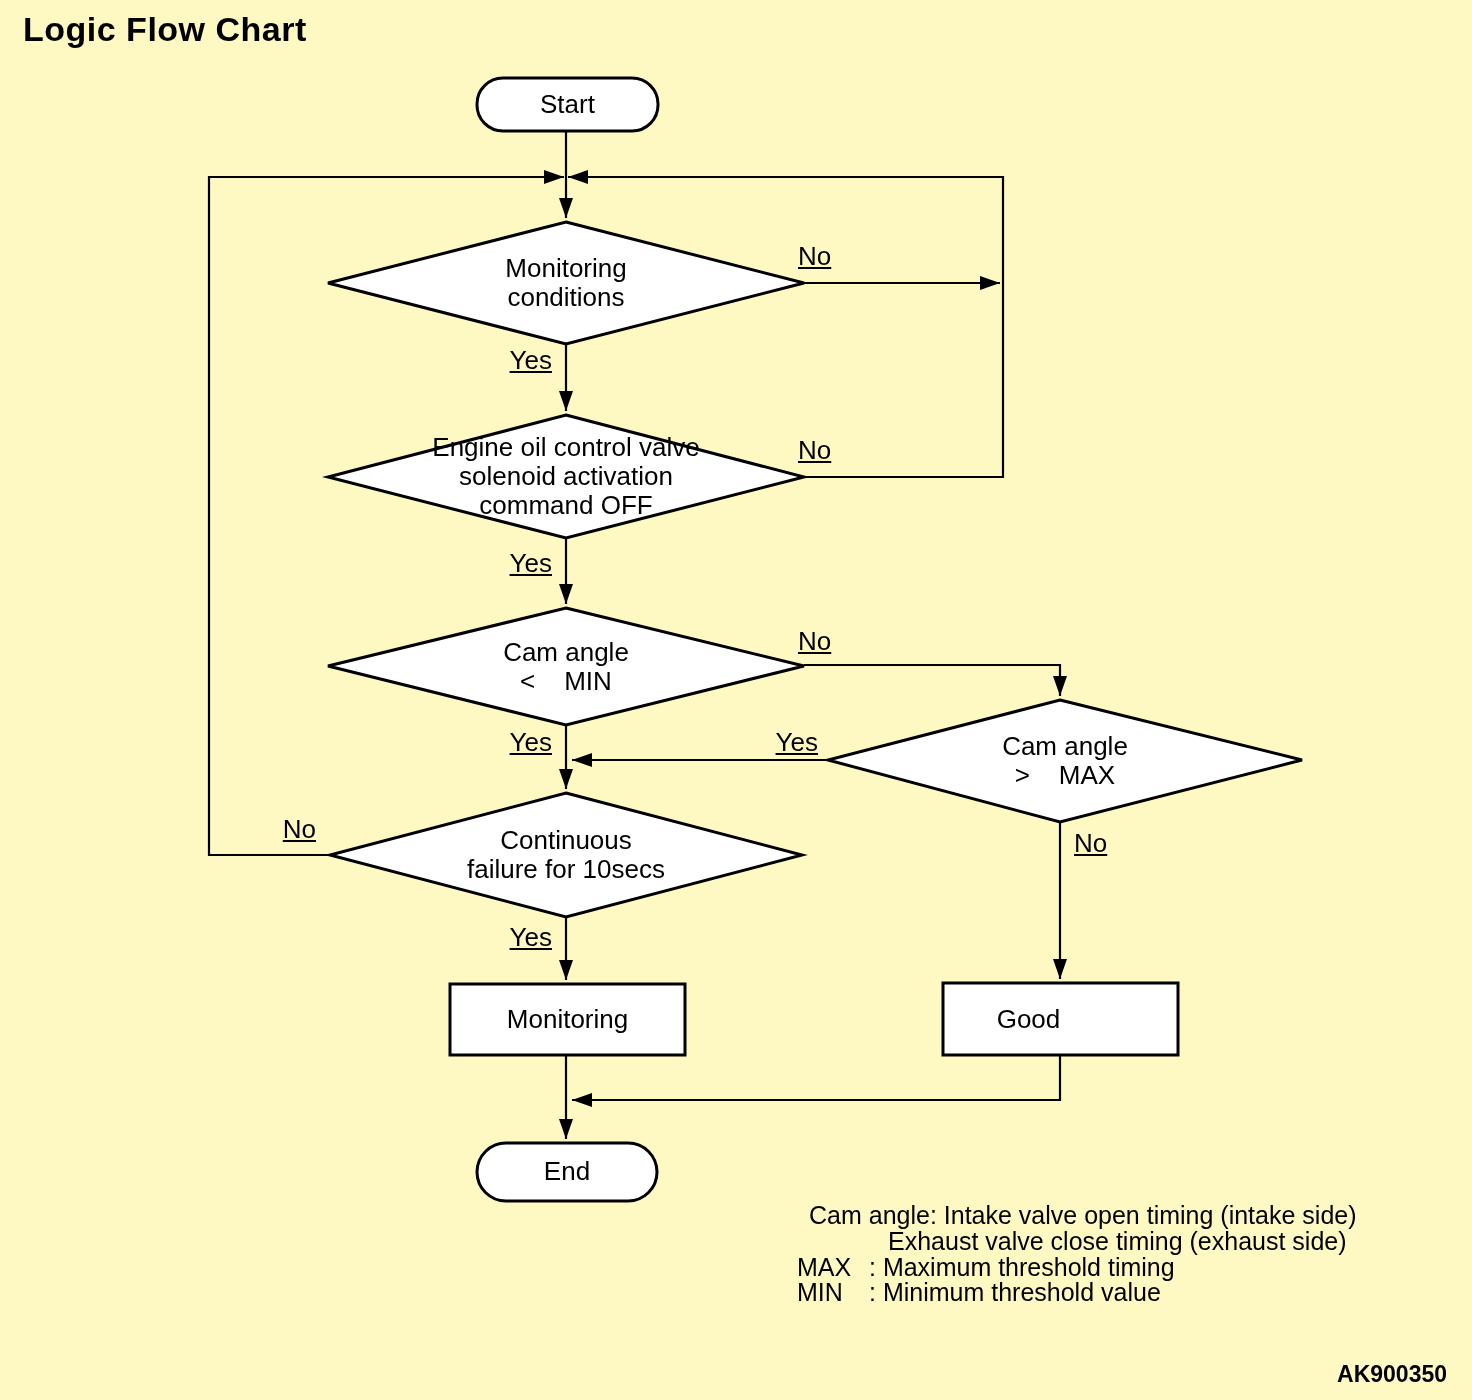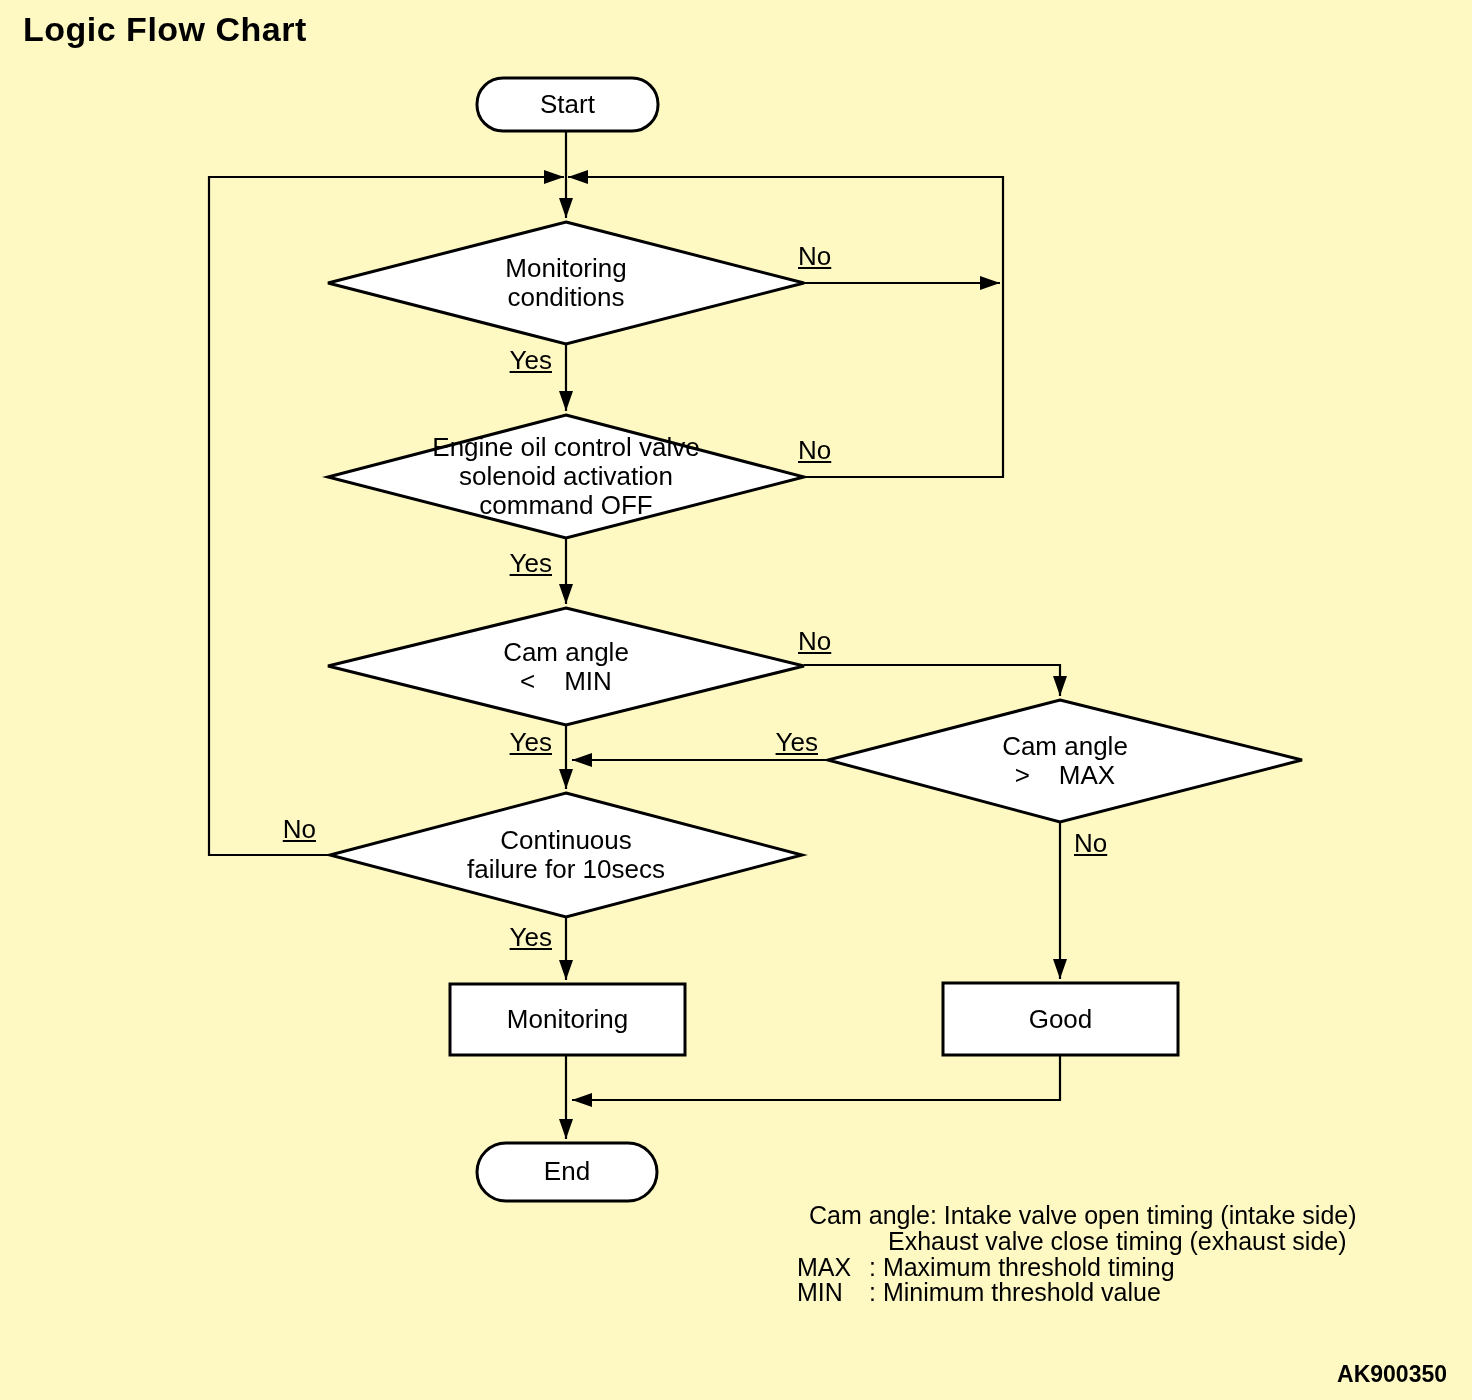--- a/index.html
+++ b/index.html
@@ -101,21 +101,21 @@
   <div class="node-label" style="left:328px; top:415px; width:476px; height:123px;">Engine oil control valve
 solenoid activation
 command OFF</div>
   <div class="node-label" style="left:328px; top:608px; width:476px; height:117px;">Cam angle
 &lt;&nbsp;&nbsp;&nbsp;&nbsp;MIN</div>
   <div class="node-label" style="left:828px; top:700px; width:474px; height:122px;">Cam angle
 &gt;&nbsp;&nbsp;&nbsp;&nbsp;MAX</div>
   <div class="node-label" style="left:330px; top:793px; width:472px; height:124px;">Continuous
 failure for 10secs</div>
   <div class="node-label" style="left:450px; top:984px; width:235px; height:71px;">Monitoring</div>
-  <div class="node-label" style="left:943px; top:983px; width:235px; height:72px;">Good</div>
+  <div class="node-label" style="left:911px; top:983px; width:235px; height:72px;">Good</div>
   <div class="node-label" style="left:477px; top:1143px; width:180px; height:56px;">End</div>
 
   <div class="edge-label right" style="left:456px; top:347px; width:96px;">Yes</div>
   <div class="edge-label" style="left:798px; top:243px;">No</div>
   <div class="edge-label right" style="left:456px; top:550px; width:96px;">Yes</div>
   <div class="edge-label" style="left:798px; top:437px;">No</div>
   <div class="edge-label right" style="left:456px; top:729px; width:96px;">Yes</div>
   <div class="edge-label" style="left:798px; top:628px;">No</div>
   <div class="edge-label right" style="left:722px; top:729px; width:96px;">Yes</div>
   <div class="edge-label" style="left:1074px; top:830px;">No</div>

